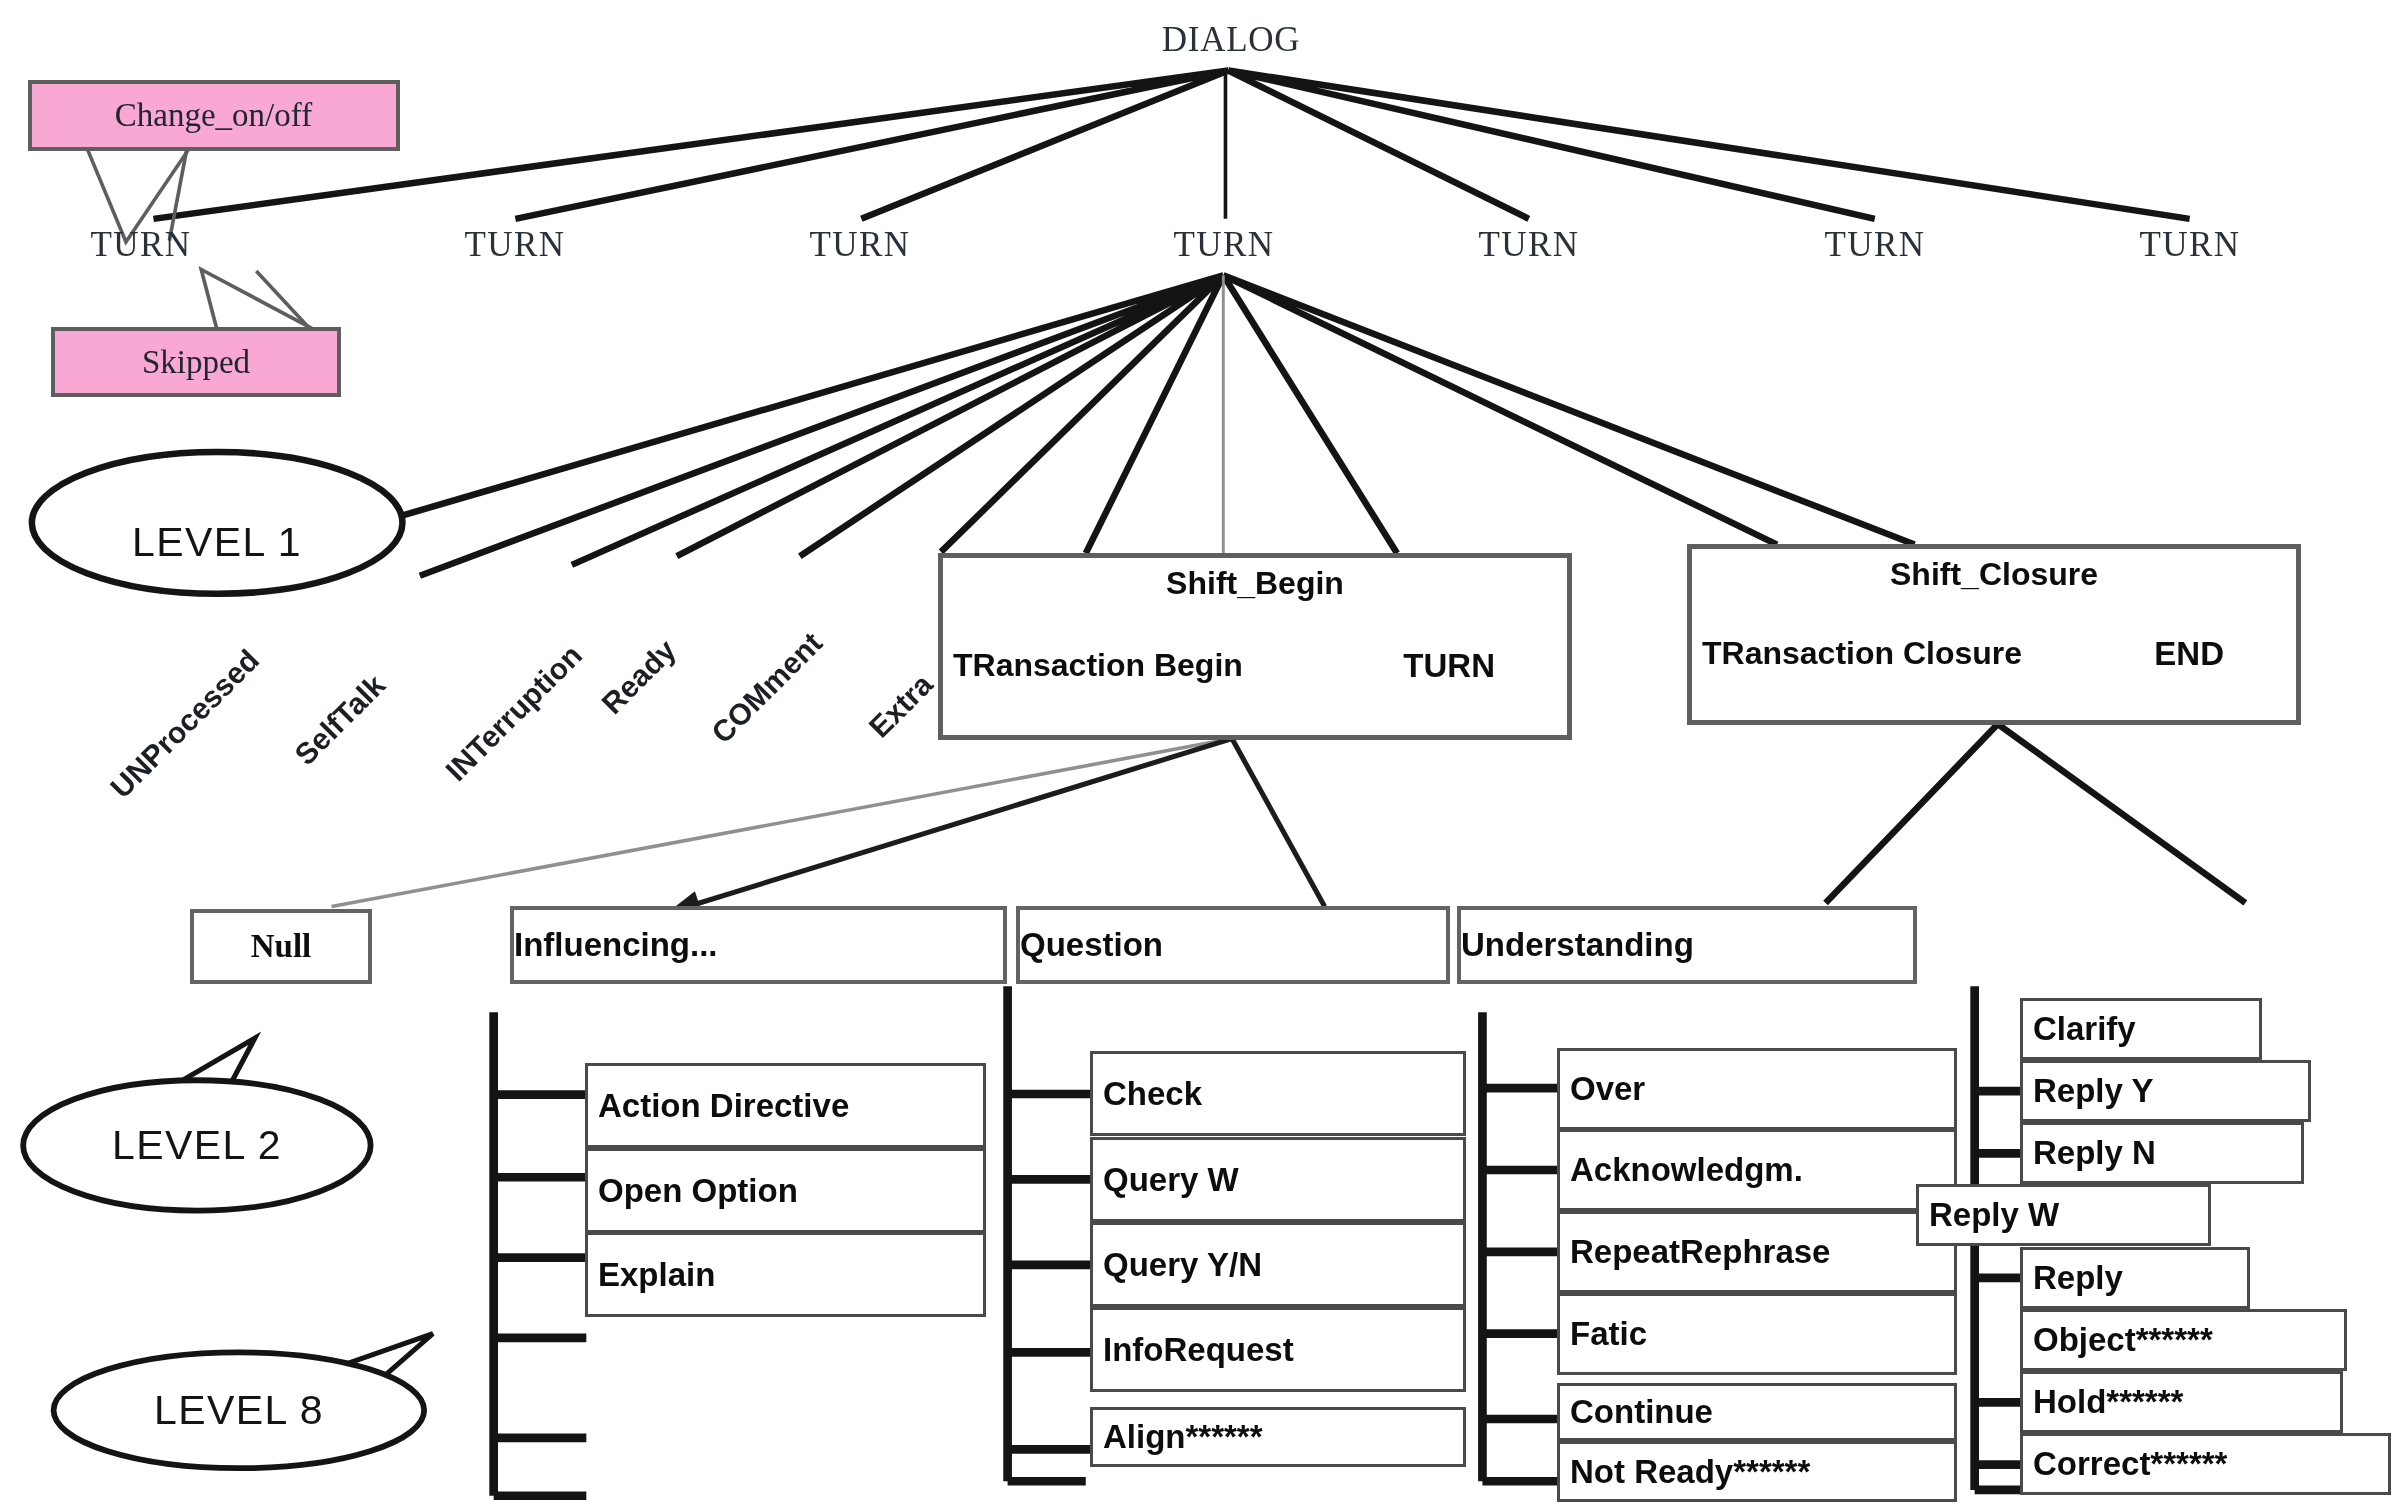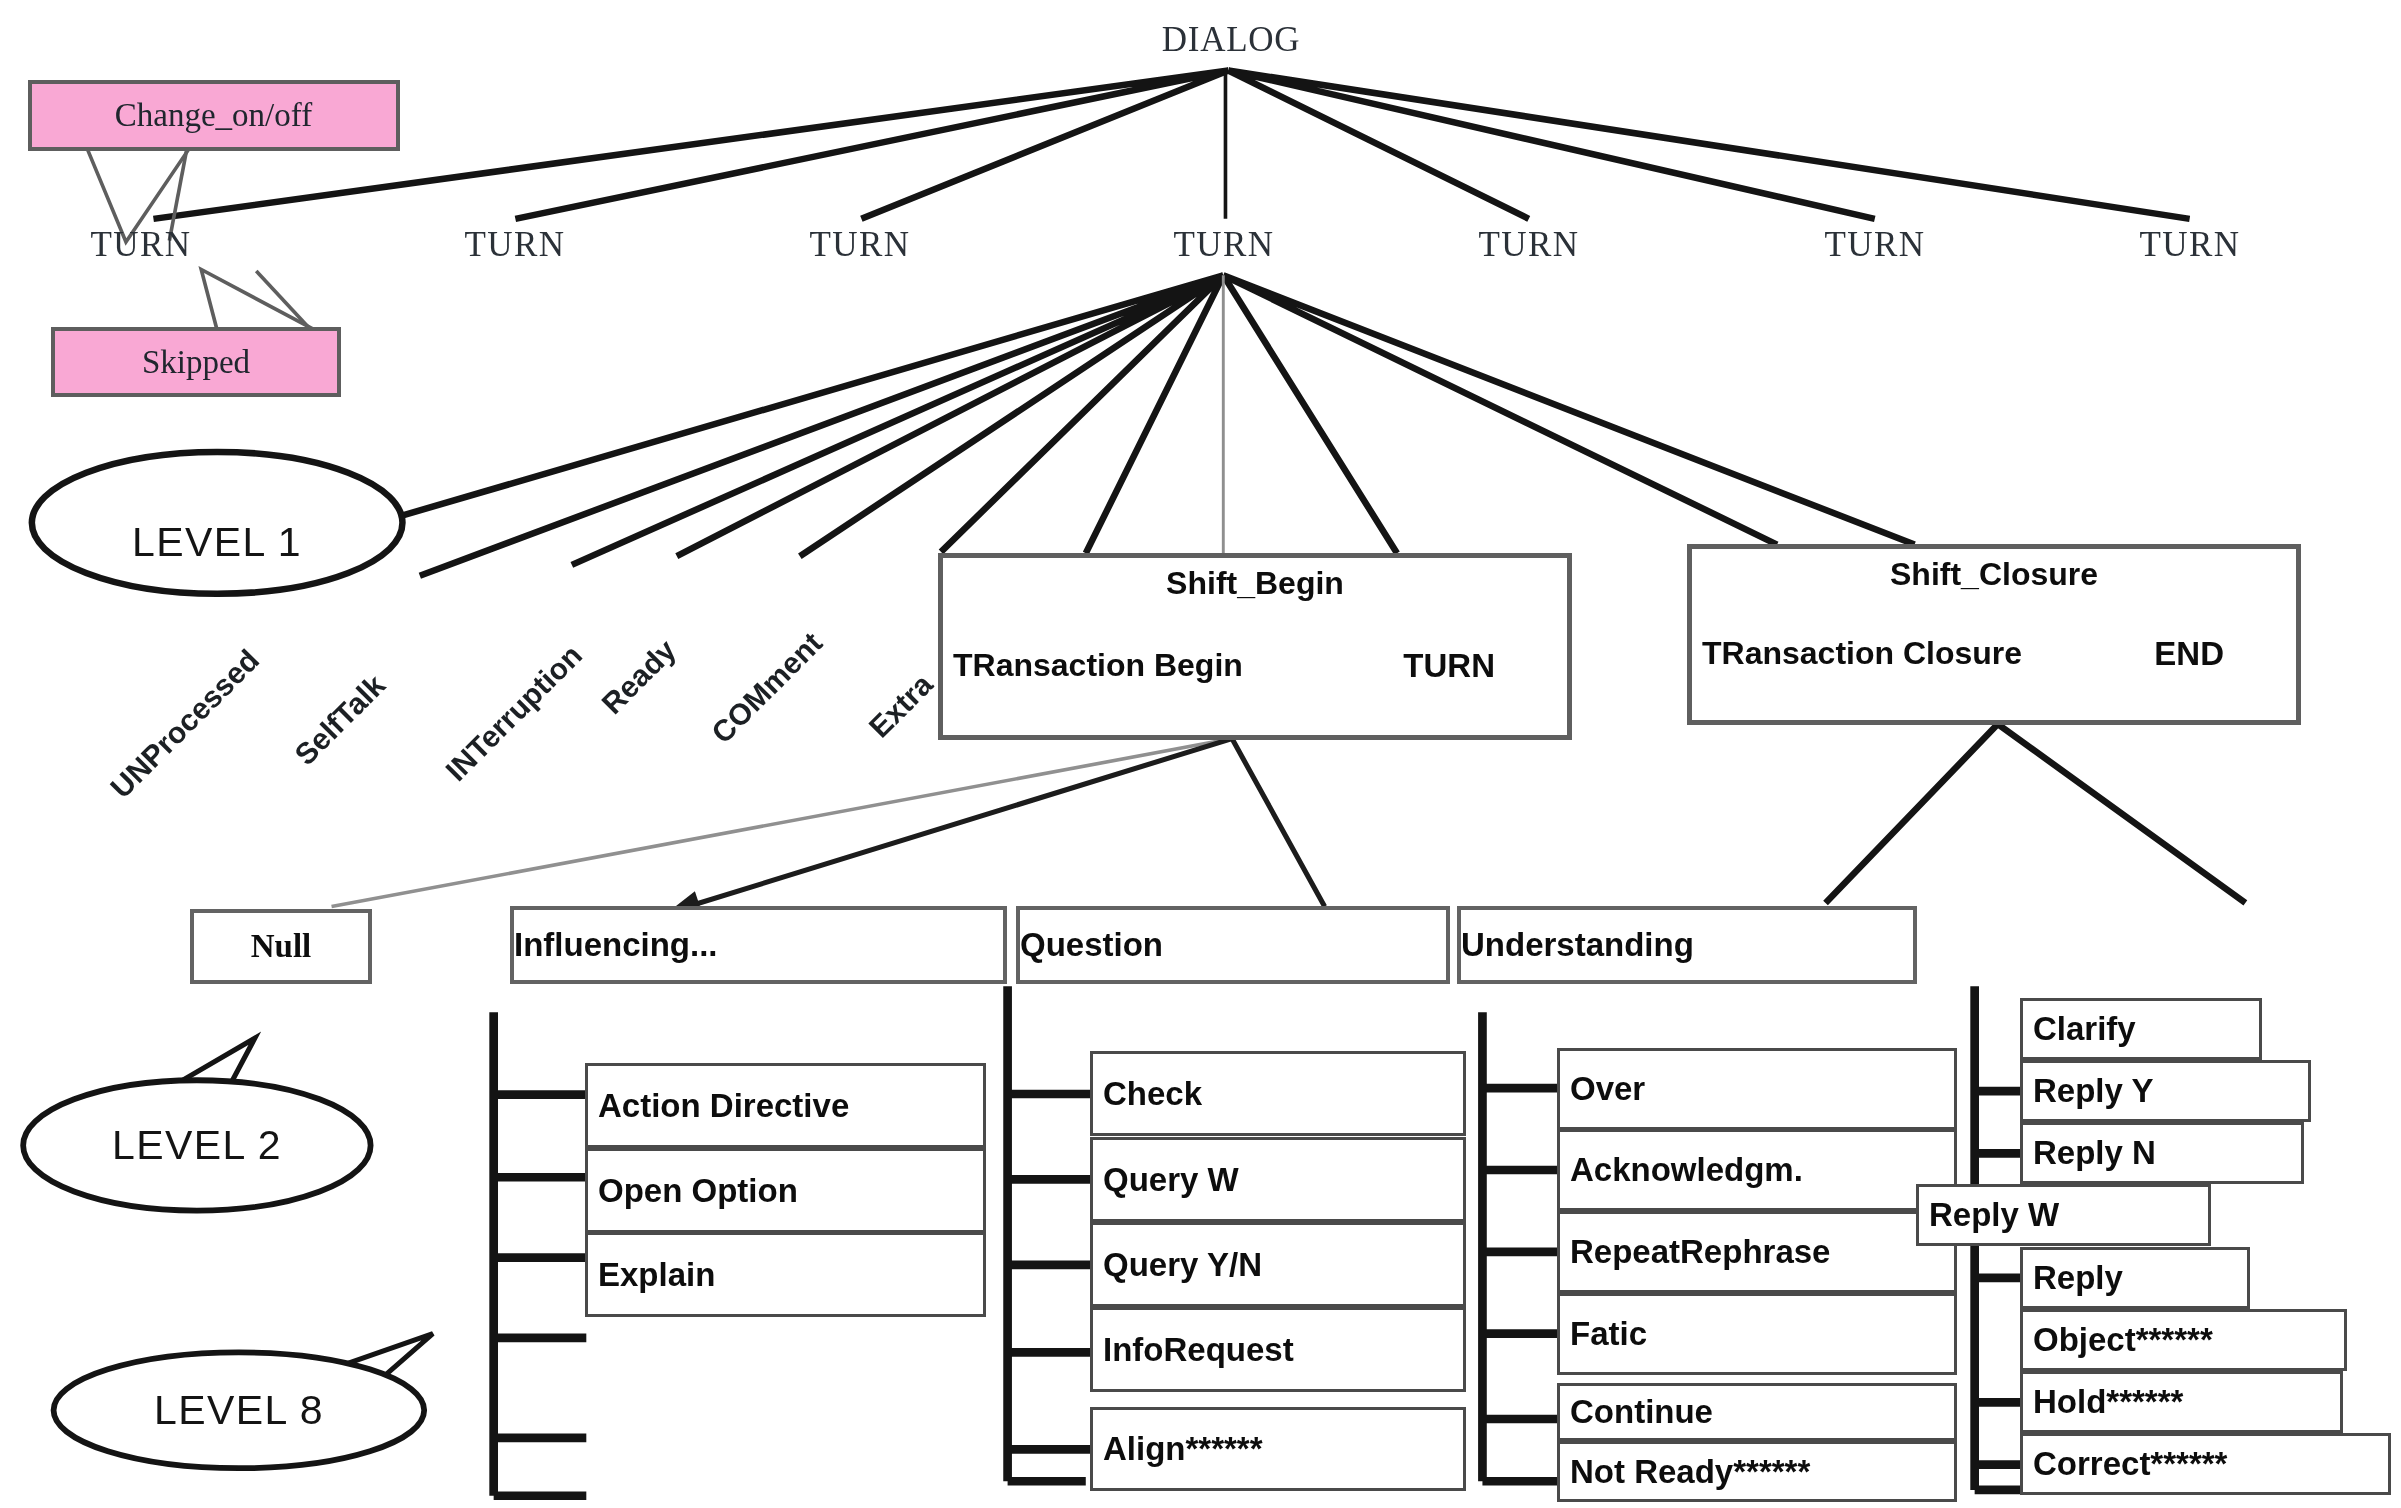--- a/index.html
+++ b/index.html
@@ -113,21 +113,21 @@
   <div class="abs hdr" style="left:1457px;top:906px;width:460px;height:78px;">Understanding</div>
 
   <div class="abs row" style="left:585px;top:1063px;width:401px;height:85px;">Action Directive</div>
   <div class="abs row" style="left:585px;top:1148px;width:401px;height:85px;">Open Option</div>
   <div class="abs row" style="left:585px;top:1232px;width:401px;height:85px;">Explain</div>
 
   <div class="abs row" style="left:1090px;top:1051px;width:376px;height:85px;">Check</div>
   <div class="abs row" style="left:1090px;top:1137px;width:376px;height:85px;">Query W</div>
   <div class="abs row" style="left:1090px;top:1222px;width:376px;height:85px;">Query Y/N</div>
   <div class="abs row" style="left:1090px;top:1307px;width:376px;height:85px;">InfoRequest</div>
-  <div class="abs row" style="left:1090px;top:1407px;width:376px;height:84px;">Align******</div>
+  <div class="abs row" style="left:1090px;top:1407px;width:376px;height:60px;">Align******</div>
 
   <div class="abs row" style="left:1557px;top:1048px;width:400px;height:82px;">Over</div>
   <div class="abs row" style="left:1557px;top:1129px;width:400px;height:82px;">Acknowledgm.</div>
   <div class="abs row" style="left:1557px;top:1211px;width:400px;height:82px;">RepeatRephrase</div>
   <div class="abs row" style="left:1557px;top:1293px;width:400px;height:82px;">Fatic</div>
   <div class="abs row" style="left:1557px;top:1383px;width:400px;height:58px;">Continue</div>
   <div class="abs row" style="left:1557px;top:1441px;width:400px;height:61px;">Not Ready******</div>
 
   <div class="abs row" style="left:2020px;top:998px;width:242px;height:62px;">Clarify</div>
   <div class="abs row" style="left:2020px;top:1060px;width:291px;height:62px;">Reply Y</div>

